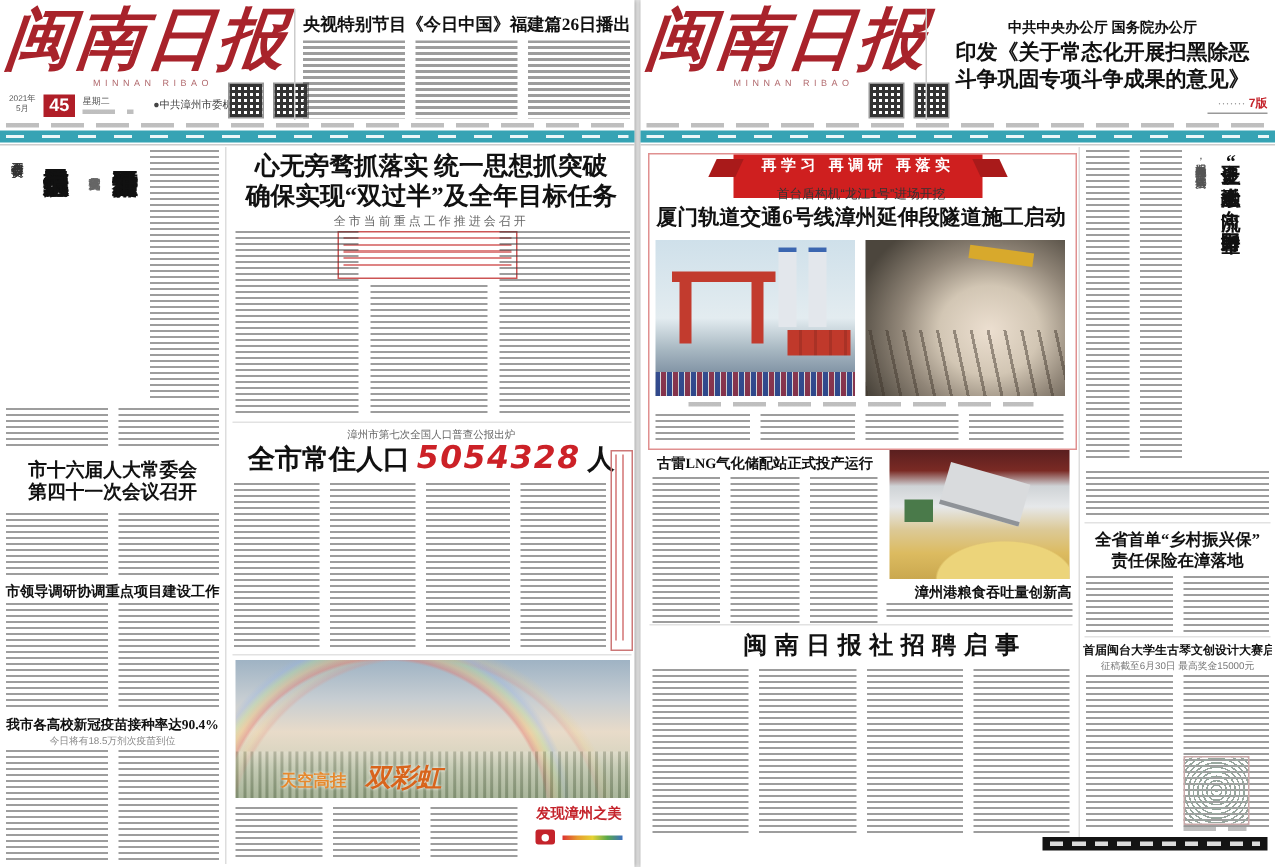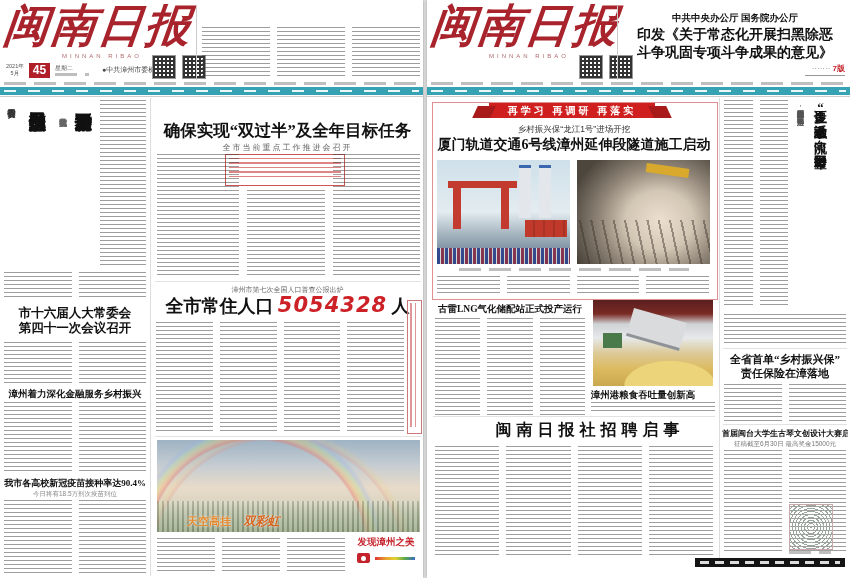--- a/index.html
+++ b/index.html
@@ -45,21 +45,21 @@
   
   .ph{overflow:hidden}
   .ph-rainbow{background:linear-gradient(180deg,#9fb3c4 0%,#c6cdd2 28%,#e8dbc9 52%,#dcd6c2 66%,#c3c9b1 78%,#a9b899 100%)}
   .rings{position:absolute;inset:0;
     background:radial-gradient(circle at 38% 118%,transparent 55%,rgba(232,122,110,.45) 56%,rgba(242,192,112,.4) 58%,rgba(188,222,140,.35) 60%,rgba(150,180,232,.3) 62%,transparent 64%),
                radial-gradient(circle at 46% 135%,transparent 66%,rgba(232,142,122,.25) 67%,rgba(244,204,122,.2) 69%,transparent 72%)}
   .citytex{position:absolute;left:0;right:0;bottom:0;height:34%;
     background:repeating-linear-gradient(90deg,rgba(95,105,82,.3) 0 2px,rgba(235,235,222,.3) 2px 5px),
                linear-gradient(180deg,rgba(160,170,140,0),rgba(110,130,95,.45))}
   .cap-or1{color:#e6892e;font-weight:bold;font-size:11px;text-shadow:0 0 2px #fff}
-  .cap-or2{color:#d8641c;font-weight:900;font-style:italic;font-size:12px;text-shadow:0 0 2px #fff;margin-left:8px}
+  .cap-or2{color:#d8641c;font-weight:900;font-style:italic;font-size:17px;text-shadow:0 0 2px #fff;margin-left:8px}
   .ph-crane{background:linear-gradient(180deg,#cfe0ea 0%,#e3ecf0 50%,#a8b8c2 70%,#5c7089 100%)}
   .ph-tunnel{background:radial-gradient(ellipse 72% 82% at 62% 58%,#ecdfd0 0%,#d2c6b4 35%,#918678 62%,#4c463d 96%)}
   .ph-grain{background:linear-gradient(180deg,#5a1f1f 0%,#7a2a24 16%,#cfd3d6 28%,#e6e8ea 44%,#dcc996 62%,#dcbb60 80%,#caa84f 100%)}
   .blackbar{background:#141414}
   .blackbar>i{display:block;margin:3px 5px 0 5px;height:3px;
     background:repeating-linear-gradient(90deg,rgba(255,255,255,.85) 0 9px,transparent 9px 15px)}
   .logo-red{color:#c4232b;font-weight:bold;font-size:9.5px;white-space:nowrap}
   .rainbar{height:3px;background:linear-gradient(90deg,#d33,#e79b2e,#e5d234,#59a84c,#3b6fc0)}
   .camicon{width:13px;height:10px;background:#c4232b;border-radius:2px;position:relative}
   .camicon:after{content:"";position:absolute;left:4px;top:2.5px;width:5px;height:5px;border-radius:50%;background:#fff}
@@ -84,20 +84,21 @@
     <div class="organ">●中共漳州市委机关报</div>
   </div>
   <div class="abs qr" style="left:152px;top:55px"></div>
   <div class="abs qr" style="left:182px;top:55px"></div>
   <div class="abs hairtxt" style="left:4px;top:82px;width:414px;height:3px"></div>
   <div class="abs teal" style="left:0;top:87px;width:423px;height:8px">
       <i></i>
     </div>
   <div class="abs vrule" style="left:196px;top:6px;height:74px"></div>
 
+  <div class="abs hd nw" style="left:202px;top:9px;width:218px;font-size:11.5px">央视特别节目《今日中国》福建篇26日播出</div>
   <div class="abs cols" style="left:202px;top:27px;width:218px;height:52px">
       <i></i>
       <i></i>
       <i></i>
     </div>
 
   <div class="abs hrule" style="left:0;top:96px;width:423px"></div>
   <div class="abs vrule" style="left:150px;top:98px;height:478px;background:#ddd"></div>
 
   <div class="abs vt" style="left:6px;top:102px;height:150px;font-size:8.5px;color:#333">省委常委会召开会议</div>
@@ -112,33 +113,34 @@
 
   <div class="abs hd ctr" style="left:4px;top:306px;width:142px;font-size:12.5px;line-height:15px">
     <div>市十六届人大常委会</div>
     <div>第四十一次会议召开</div>
   </div>
   <div class="abs cols" style="left:4px;top:342px;width:142px;height:42px">
       <i></i>
       <i></i>
     </div>
 
-  <div class="abs hd ctr nw" style="left:3px;top:388px;width:144px;font-size:9.5px">漳州着力深化金融服务乡村振兴</div>
+  <div class="abs hd ctr nw" style="left:3px;top:388px;width:144px;font-size:9.5px">市领导调研协调重点项目建设工作</div>
   <div class="abs cols" style="left:4px;top:402px;width:142px;height:70px">
       <i></i>
       <i></i>
     </div>
 
   <div class="abs hd ctr nw" style="left:3px;top:477px;width:144px;font-size:9px">我市各高校新冠疫苗接种率达90.4%</div>
   <div class="abs ctr nw" style="left:3px;top:490px;width:144px;font-size:6.5px;color:#888">今日将有18.5万剂次疫苗到位</div>
   <div class="abs cols" style="left:4px;top:500px;width:142px;height:74px">
       <i></i>
       <i></i>
     </div>
 
+  <div class="abs hd ctr nw" style="left:155px;top:100px;width:265px;font-size:16.5px">心无旁骛抓落实 统一思想抓突破</div>
   <div class="abs hd ctr nw" style="left:155px;top:120px;width:265px;font-size:16.5px">确保实现“双过半”及全年目标任务</div>
   <div class="abs ctr nw" style="left:155px;top:142px;width:265px;font-size:8px;letter-spacing:2px;color:#666">全市当前重点工作推进会召开</div>
   <div class="abs" style="left:225px;top:154px;width:118px;height:30px;border:1px solid #c55">
     <div class="tfr" style="margin:3px;height:22px"></div>
   </div>
   <div class="abs tf" style="left:157px;top:154px;width:82px;height:124px"></div>
   <div class="abs tf" style="left:247px;top:190px;width:78px;height:88px"></div>
   <div class="abs tf" style="left:333px;top:154px;width:87px;height:124px"></div>
 
   <div class="abs hrule" style="left:155px;top:281px;width:266px;background:#e2e2e2"></div>
@@ -196,22 +198,22 @@
   <div class="abs hd ctr nw" style="left:196px;top:26px;width:224px;font-size:14px">印发《关于常态化开展扫黑除恶</div>
   <div class="abs hd ctr nw" style="left:196px;top:44px;width:224px;font-size:14px">斗争巩固专项斗争成果的意见》</div>
   <div class="abs nw" style="left:196px;top:63px;width:222px;text-align:right;font-size:8px">
     <span style="color:#999">·······</span>
     <span style="color:#c4232b;font-weight:bold">7版</span>
   </div>
   <div class="abs hrule" style="left:378px;top:75px;width:40px;background:#999"></div>
   <div class="abs hrule" style="left:0;top:96px;width:423px"></div>
 
   <div class="abs" style="left:5px;top:102px;width:284px;height:196px;border:1px solid #e09090"></div>
-  <div class="abs banner" style="left:62px;top:103px;width:166px;height:15px">再学习 再调研 再落实</div>
-  <div class="abs ctr nw" style="left:8px;top:124px;width:278px;font-size:8.5px;color:#333">乡村振兴保“龙江1号”进场开挖</div>
+  <div class="abs banner" style="left:62px;top:103px;width:166px;height:29px">再学习 再调研 再落实</div>
+  <div class="abs ctr nw" style="left:8px;top:124px;width:278px;font-size:8.5px;color:#333">首台盾构机“龙江1号”进场开挖</div>
   <div class="abs hd ctr nw" style="left:6px;top:136px;width:282px;font-size:14px">厦门轨道交通6号线漳州延伸段隧道施工启动</div>
   <div class="abs ph ph-crane" style="left:10px;top:160px;width:133px;height:104px">
     <div class="abs" style="left:8%;top:20%;width:52%;height:7%;background:#c23b2e"></div>
     <div class="abs" style="left:12%;top:24%;width:6%;height:42%;background:#c23b2e"></div>
     <div class="abs" style="left:48%;top:24%;width:6%;height:42%;background:#c23b2e"></div>
     <div class="abs" style="left:62%;top:5%;width:9%;height:48%;background:#e3e7ec;border-top:3px solid #3b66b0"></div>
     <div class="abs" style="left:77%;top:5%;width:9%;height:48%;background:#e3e7ec;border-top:3px solid #3b66b0"></div>
     <div class="abs" style="left:66%;top:58%;width:32%;height:16%;background:repeating-linear-gradient(90deg,#c0392b 0 8px,#a93226 8px 10px)"></div>
     <div class="abs" style="left:0;bottom:0;width:100%;height:15%;opacity:.85;background:repeating-linear-gradient(90deg,#27408b 0 3px,#e8e8e8 3px 4px,#8b2740 4px 7px,#ddd 7px 8px)"></div>
   </div>
@@ -231,21 +233,21 @@
   <div class="abs cols" style="left:8px;top:318px;width:150px;height:98px">
       <i></i>
       <i></i>
       <i></i>
     </div>
   <div class="abs ph ph-grain" style="left:166px;top:300px;width:120px;height:86px">
     <div class="abs" style="left:30%;top:18%;width:46%;height:30%;background:#d9dbdd;border-bottom:3px solid #8f9398;transform:rotate(16deg)"></div>
     <div class="abs" style="left:8%;top:38%;width:16%;height:18%;background:#4a7a4a"></div>
     <div class="abs" style="left:20%;bottom:0;width:80%;height:34%;background:radial-gradient(ellipse at 55% 100%,#ecd47a 0 60%,transparent 62%)"></div>
   </div>
-  <div class="abs hd ctr nw" style="left:156px;top:389px;width:120px;font-size:9.5px">漳州港粮食吞吐量创新高</div>
+  <div class="abs hd ctr nw" style="left:175px;top:389px;width:120px;font-size:9.5px">漳州港粮食吞吐量创新高</div>
   <div class="abs tf" style="left:164px;top:402px;width:124px;height:11px"></div>
 
   <div class="abs hrule" style="left:6px;top:416px;width:282px;background:#e2e2e2"></div>
   <div class="abs hd ctr nw" style="left:24px;top:420px;width:278px;font-size:16px;letter-spacing:5px">闽南日报社招聘启事</div>
   <div class="abs cols" style="left:8px;top:446px;width:278px;height:112px">
       <i></i>
       <i></i>
       <i></i>
       <i></i>
     </div>

